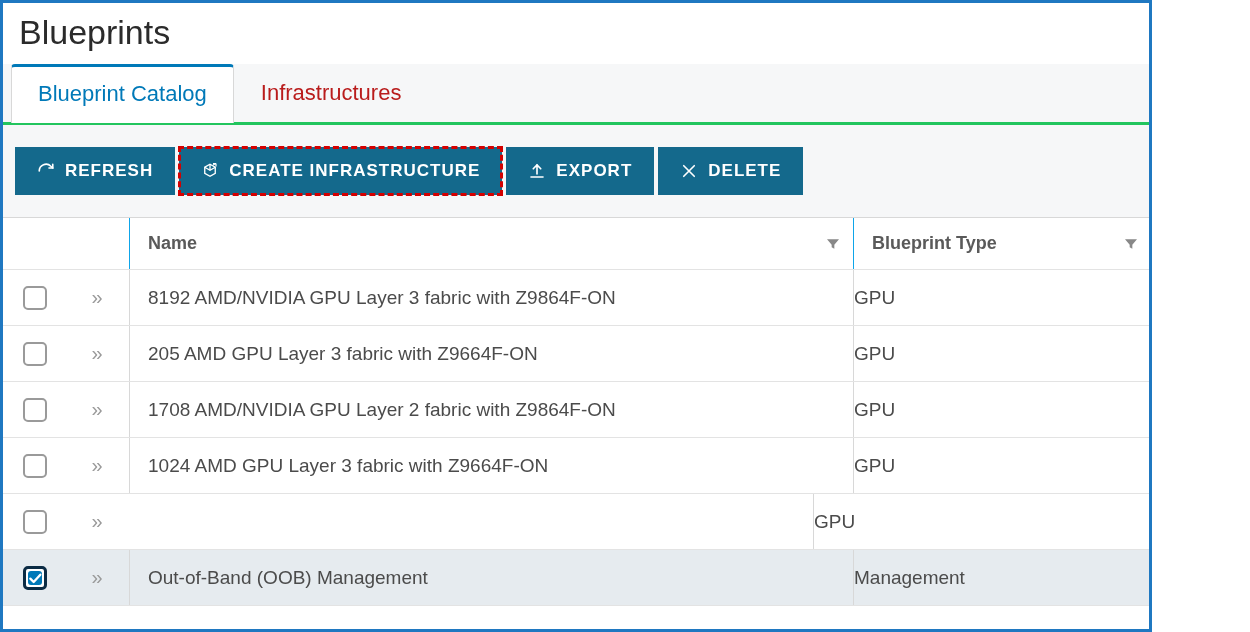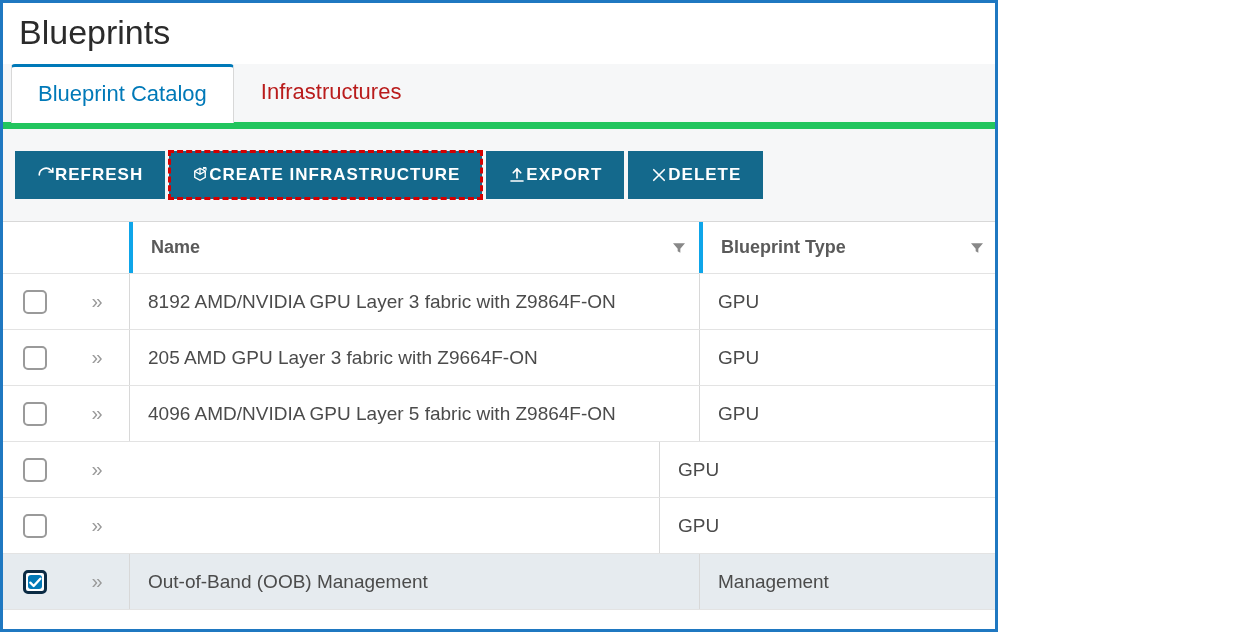--- a/index.html
+++ b/index.html
@@ -2,37 +2,37 @@
 <html><head>
 <meta charset="utf-8">
 <style>
   * { box-sizing: border-box; margin: 0; padding: 0; }
   body {
     font-family: -apple-system, BlinkMacSystemFont, "Segoe UI", Helvetica, Arial, sans-serif;
     background: #fff;
     color: #333;
   }
   .frame {
-    width: 998px;
+    width: 1152px;
     height: 632px;
     border: 3px solid #1f78c1;
     position: relative;
     background: #fff;
   }
   .page-title {
     font-size: 34px;
     font-weight: 400;
     color: #2b2b2b;
     padding: 10px 16px 6px 16px;
   }
   .tabs {
     display: flex;
-    align-items: flex-start;
+    align-items: center;
     padding: 0 8px;
-    border-bottom: 7px solid #22c55e;
+    border-bottom: 3px solid #22c55e;
     margin-top: 6px;
   }
   .tab {
     padding: 14px 26px 16px 26px;
     font-size: 22px;
     color: #b91c1c;
     cursor: pointer;
     position: relative;
     border: 1px solid transparent;
     border-bottom: none;
@@ -59,20 +59,21 @@
   }
   .btn {
     background: #14698c;
     color: #fff;
     font-size: 17px;
     letter-spacing: 1px;
     font-weight: 600;
     padding: 14px 22px;
     display: inline-flex;
     align-items: center;
+    gap: 10px;
     cursor: pointer;
     border: none;
     white-space: nowrap;
   }
   .btn svg { width: 18px; height: 18px; }
   .btn-highlight {
     outline: 3px dashed #d40000;
     outline-offset: -2px;
   }
   .table {
@@ -131,31 +132,30 @@
     padding-left: 18px;
     font-size: 19px;
     color: #4b4b4b;
     border-left: 1px solid #d8d8d8;
     text-align: center;
   }
   .cell-type {
     height: 100%;
     display: flex;
     align-items: center;
-    padding-left: 18px;
     font-size: 19px;
     color: #4b4b4b;
     border-left: 1px solid #d8d8d8;
   }
   .head-name, .head-type {
     height: 100%;
     display: flex;
     align-items: center;
     padding-left: 18px;
-    border-left: 4px solid #0ea5e9;
+    border-left: 1px solid #0ea5e9;
   }
   .filter-icon {
     color: #888;
     display:flex;
     justify-content:center;
     align-items:center;
     height:100%;
     cursor:pointer;
   }
   .row-selected {
@@ -252,28 +252,29 @@
           <div class="checkbox"></div>
           <div class="expand">»</div>
           <div class="cell-name">205 AMD GPU Layer 3 fabric with Z9664F-ON</div>
           <div></div>
           <div class="cell-type">GPU</div>
           <div></div>
         </div>
         <div class="table-row">
           <div class="checkbox"></div>
           <div class="expand">»</div>
-          <div class="cell-name">4096 AMD/NVIDIA GPU Layer 5 fabric with Z9864F-ON</div>
-          <div></div>
-          <div class="cell-type">GPU</div>
-          <div></div>
-        </div>
-        <div class="table-row">
-          <div class="checkbox"></div>
-          <div class="expand">»</div>
+          <div class="cell-name">1708 AMD/NVIDIA GPU Layer 2 fabric with Z9864F-ON</div>
+          <div></div>
+          <div class="cell-type">GPU</div>
+          <div></div>
+        </div>
+        <div class="table-row">
+          <div class="checkbox"></div>
+          <div class="expand">»</div>
+          <div class="cell-name">1024 AMD GPU Layer 3 fabric with Z9664F-ON</div>
           <div></div>
           <div class="cell-type">GPU</div>
           <div></div>
         </div>
         <div class="table-row">
           <div class="checkbox"></div>
           <div class="expand">»</div>
           <div></div>
           <div class="cell-type">GPU</div>
           <div></div>

